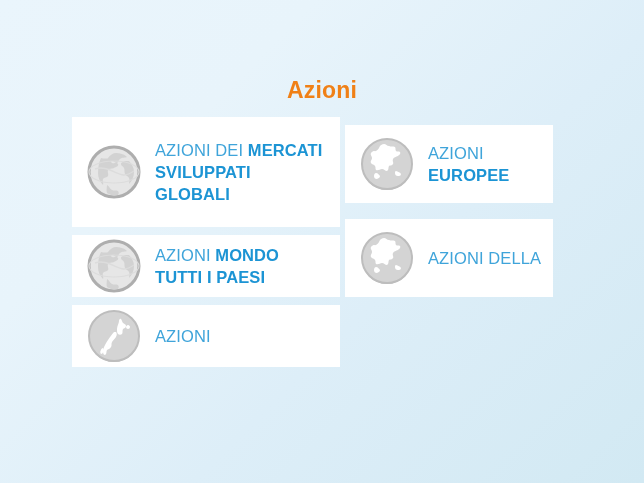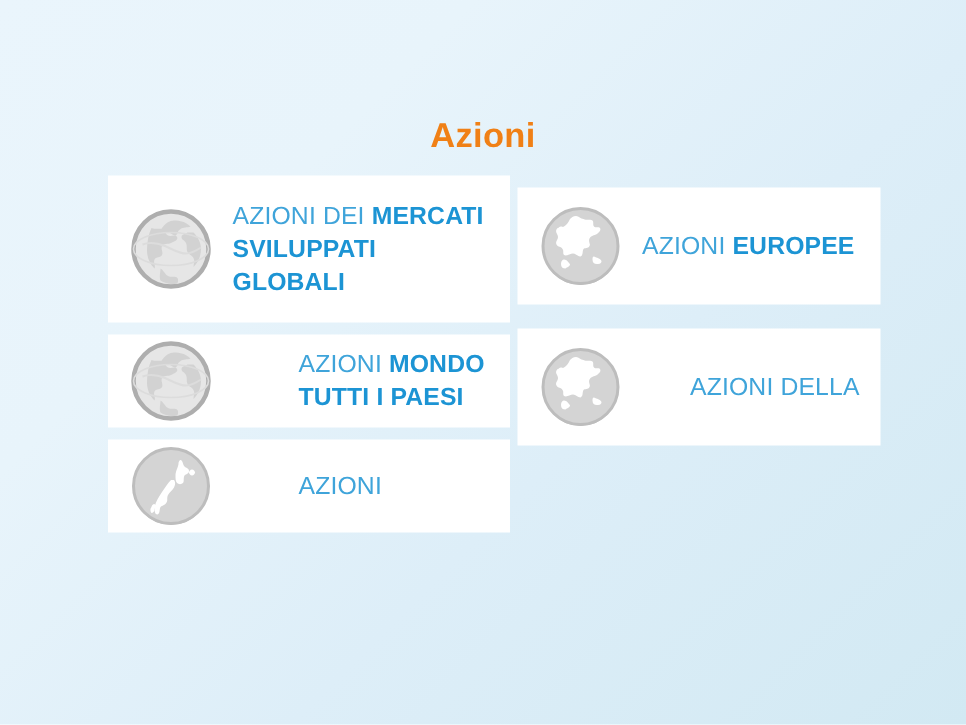--- a/index.html
+++ b/index.html
@@ -36,35 +36,35 @@
     position: absolute;
     left: 72px;
     top: 117px;
     width: 536px;
   }
   .col {
     position: absolute;
     top: 0;
   }
   .col-left  { left: 0px;   width: 268px; }
-  .col-right { left: 273px; width: 242px; }
+  .col-right { left: 273px; width: 208px; }
 
   .card {
     background: #ffffff;
     box-sizing: border-box;
     display: flex;
     align-items: center;
     padding: 0 10px 0 11px;
     margin-bottom: 8px;
     overflow: hidden;
   }
-  .card-tall { height: 98px; }
-  .card-std  { height: 62px; gap: 44px; }
+  .card-tall { height: 110px; }
+  .card-std  { height: 62px; }
   .card-right-1 { height: 78px; margin-top: 8px; }
-  .card-right-2 { height: 78px; margin-top: 16px; gap: 32px; }
+  .card-right-2 { height: 78px; margin-top: 16px; }
 
   .icon-wrap {
     flex: 0 0 auto;
     width: 62px;
     height: 62px;
     display: block;
   }
   .icon-wrap svg { display: block; width: 62px; height: 62px; }
 
   .card-label {

